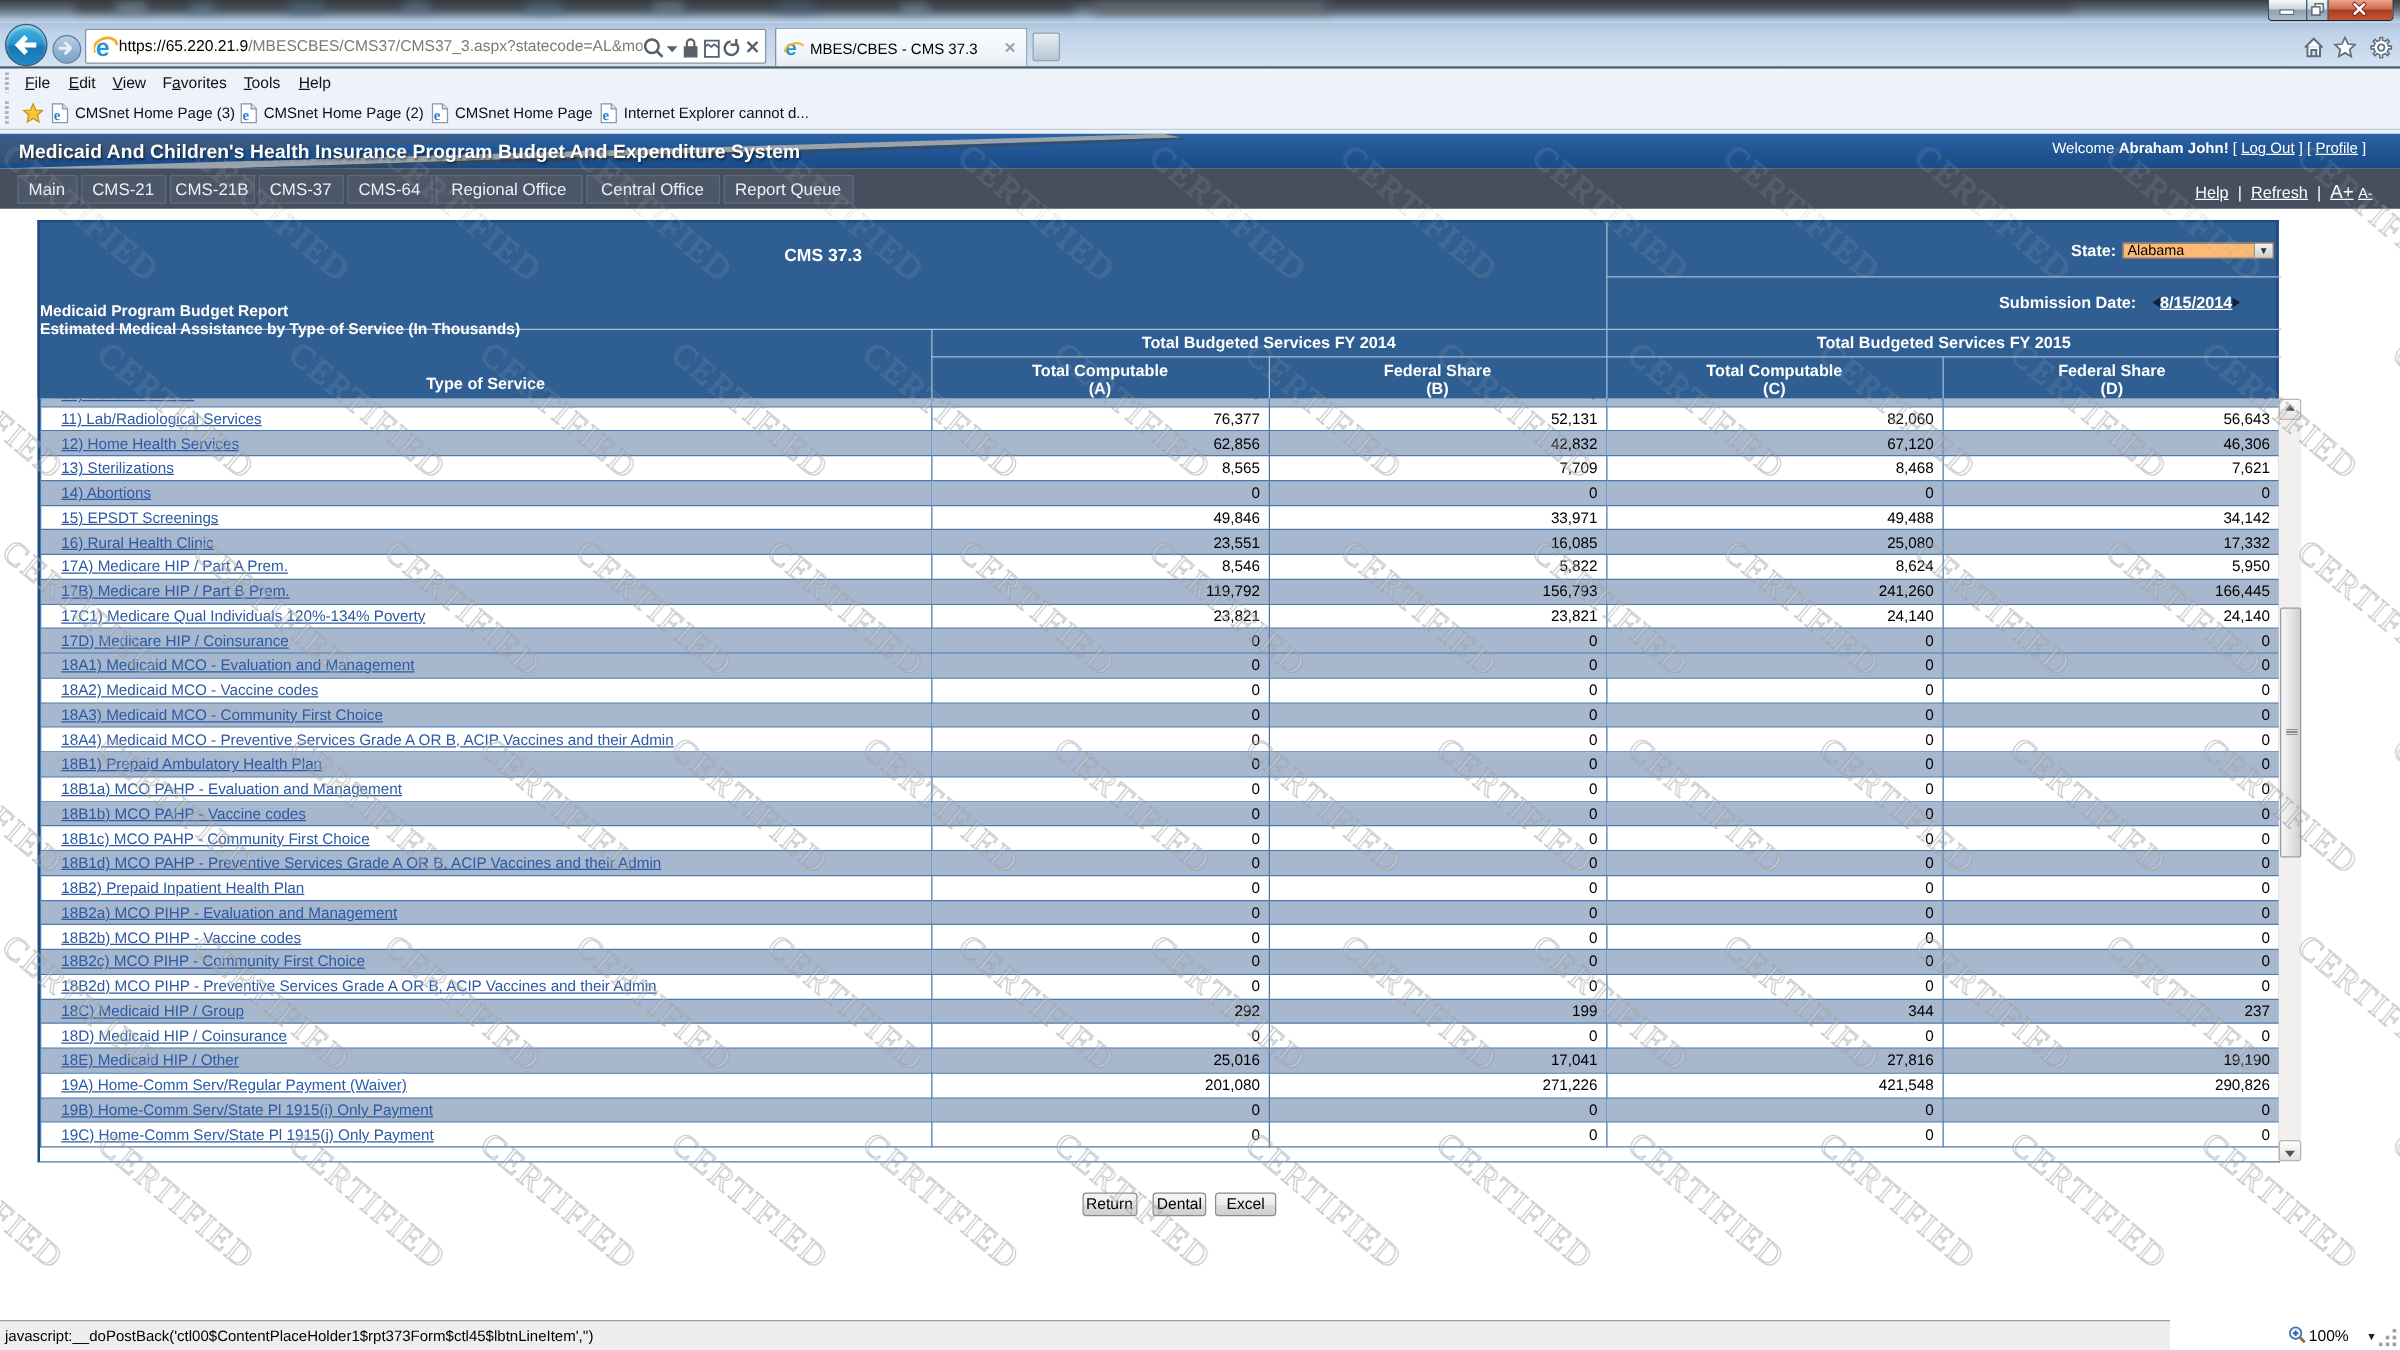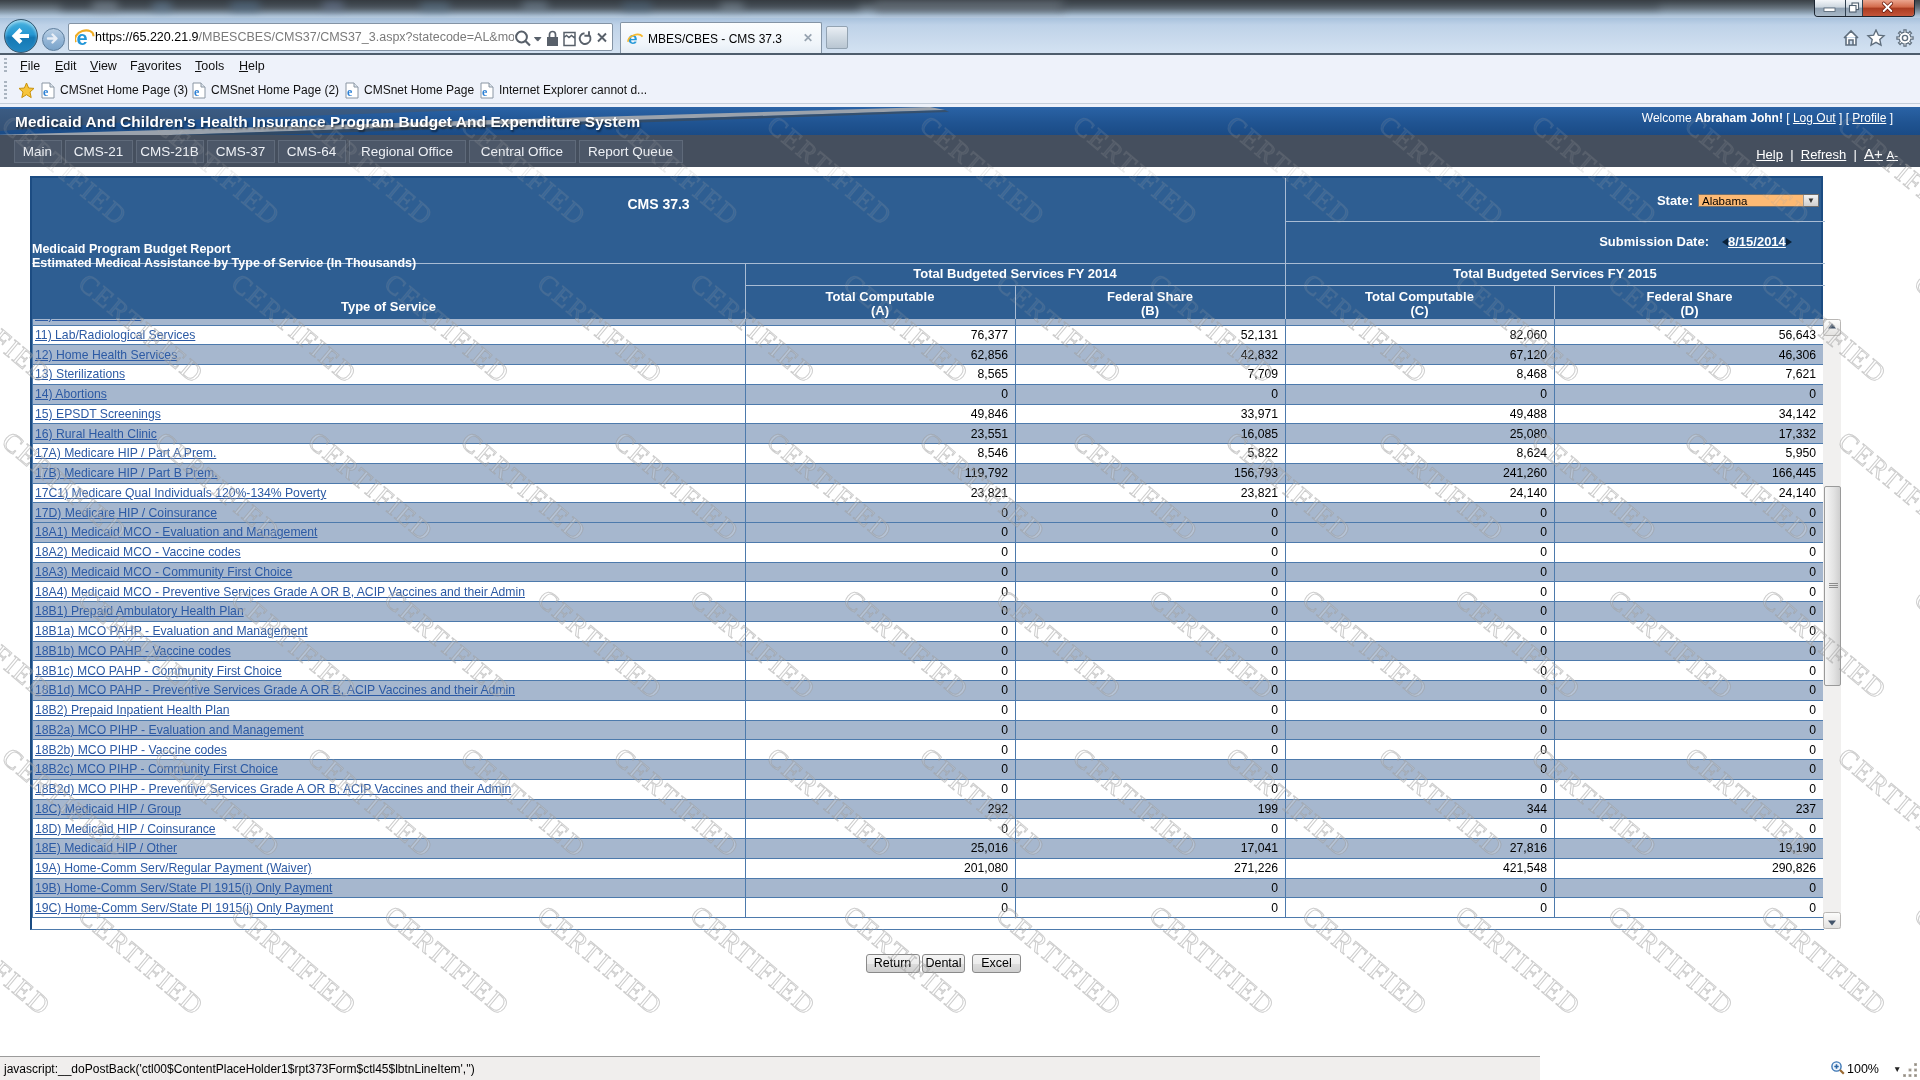--- a/index.html
+++ b/index.html
@@ -78,37 +78,37 @@
 #stateselect .sb{position:absolute;right:0;top:0;width:15px;height:100%;background:linear-gradient(180deg,#f2f2f2,#cfcfcf);border-left:1px solid #9a9a9a;text-align:center;font-size:8px;color:#333;line-height:12px}
 .tri{display:inline-block;width:0;height:0}
 
 
 #tblwrap{position:absolute;left:30px;top:319px;width:1794px;height:610.5px;overflow:hidden;
  border-left:2px solid #1c4c82;border-right:1px solid #4d7aac;border-bottom:1px solid #4d7aac}
 #tbl{border-collapse:collapse;table-layout:fixed;width:1791px;margin-top:-14.2px}
 #tbl td{border:1px solid #4d7aac;height:19.75px;padding:0;font-size:12.2px;line-height:18px;overflow:hidden;white-space:nowrap}
 #tbl tr.odd td{background:#a6b7ce}
 #tbl tr.even td{background:#fff}
-#tbl td.lc{padding-left:2px}
+#tbl td.lc{padding-left:16px}
 #tbl td.nc{text-align:right;padding-right:7px;color:#000}
 #tbl a{color:#2c5aa4;text-decoration:underline}
 
 
 #vscroll{position:absolute;left:1823px;top:319px;width:18px;height:610px;background:#f1f0ef}
 .sbtn{position:absolute;left:0;width:18px;height:17px;background:linear-gradient(180deg,#fcfcfb,#f0efee 50%,#e3e2e0);border:1px solid #b9b7b5;border-radius:2.5px}
 #sthumb{position:absolute;left:0.5px;top:167px;width:17px;height:200px;background:linear-gradient(90deg,#f6f6f6,#e2e2e2 60%,#cfcfcf);border:1px solid #9a9a9a;border-radius:2px}
 .sarr{position:absolute;left:50%;top:50%;transform:translate(-50%,-50%);width:0;height:0}
 
 
 .gbtn{position:absolute;top:954px;height:19px;border:1px solid #8a8a8a;border-radius:3px;
  background:linear-gradient(180deg,#f4f4f4 0%,#ececec 50%,#dcdcdc 55%,#cfcfcf 100%);
  font-size:12.5px;color:#000;text-align:center;line-height:17px}
 
 
-#statusbar{position:absolute;left:0;top:1056px;width:1540px;height:24px;background:#f0eeed;border-top:1px solid #9b9b9b;font-size:12px;color:#000}
+#statusbar{position:absolute;left:0;top:1056px;width:1736px;height:24px;background:#f0eeed;border-top:1px solid #9b9b9b;font-size:12px;color:#000}
 #statusbar .st{position:absolute;left:4px;top:5px}
 
 
 #wm{position:absolute;left:0;top:104px;width:1920px;height:952px;pointer-events:none}
 </style></head>
 <body>
 <div id="screen">
 
 <div id="titlebar">
   <div class="blob" style="left:60px;top:2px;width:800px;height:8px;background:#181c22;opacity:.45"></div>
@@ -517,21 +517,21 @@
         <span class="sarr" style="border-left:4px solid transparent;border-right:4px solid transparent;border-bottom:5px solid #43546a;margin-top:-2px"></span>
       </div>
   <div id="sthumb">
         <div style="position:absolute;left:4px;top:96px;width:9px;height:5px;background:repeating-linear-gradient(180deg,#8c8c8c 0 1px,transparent 1px 2px)"></div>
       </div>
   <div class="sbtn" style="top:593px">
         <span class="sarr" style="border-left:4px solid transparent;border-right:4px solid transparent;border-top:5px solid #43546a;margin-top:2px"></span>
       </div>
 </div>
 
-<div class="gbtn" style="left:865.5px;width:54px">Return</div>
+<div class="gbtn" style="left:865.5px;width:44px">Return</div>
 <div class="gbtn" style="left:922px;width:43px">Dental</div>
 <div class="gbtn" style="left:972px;width:49px">Excel</div>
 
 <svg id="wm" width="1920" height="952">
   <defs>
     <pattern id="wmp" x="0" y="0" width="153" height="316" patternUnits="userSpaceOnUse">
       <g font-family="Liberation Serif" font-size="27" letter-spacing="2" fill="rgba(255,255,255,0.16)" stroke="rgba(150,150,150,0.50)" stroke-width="1">
         <text x="0" y="24" transform="rotate(40 0 24)">CERTIFIED</text>
         <text x="-76.5" y="182" transform="rotate(40 -76.5 182)">CERTIFIED</text>
         <text x="76.5" y="182" transform="rotate(40 76.5 182)">CERTIFIED</text>

